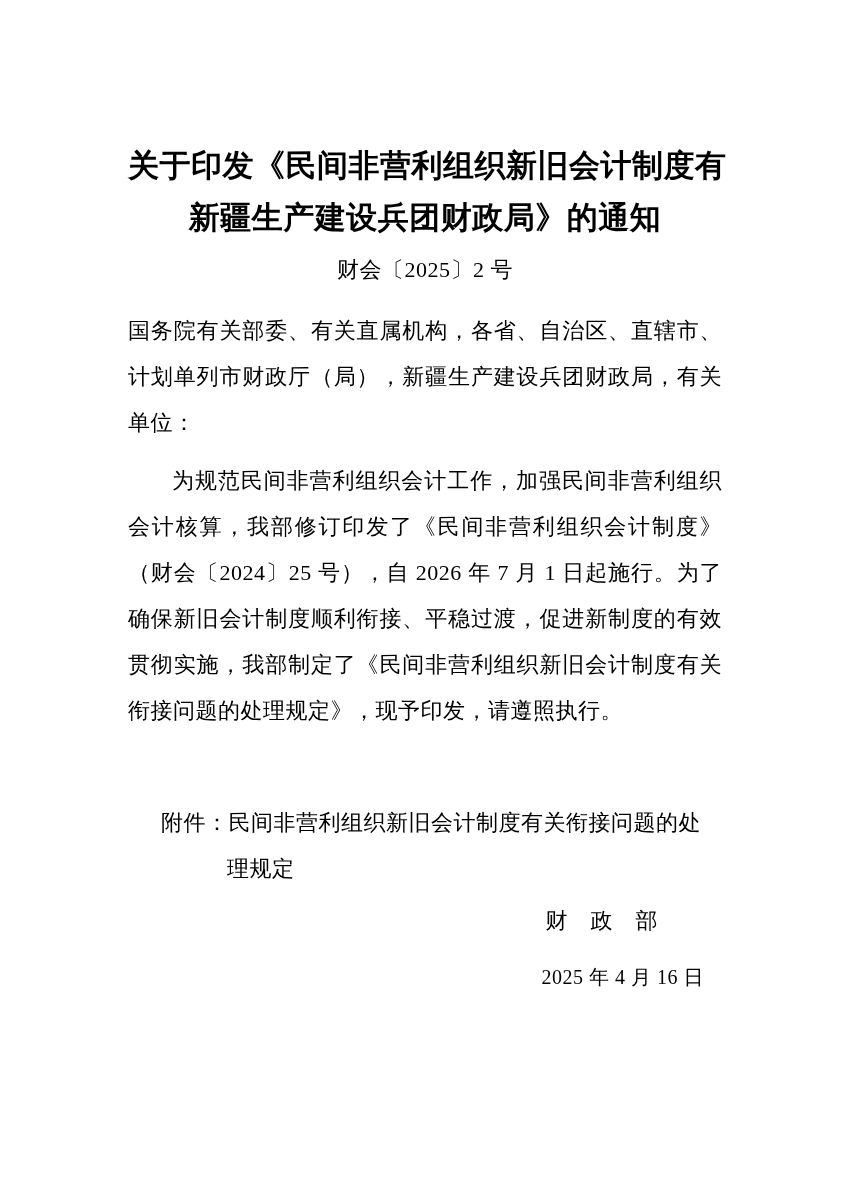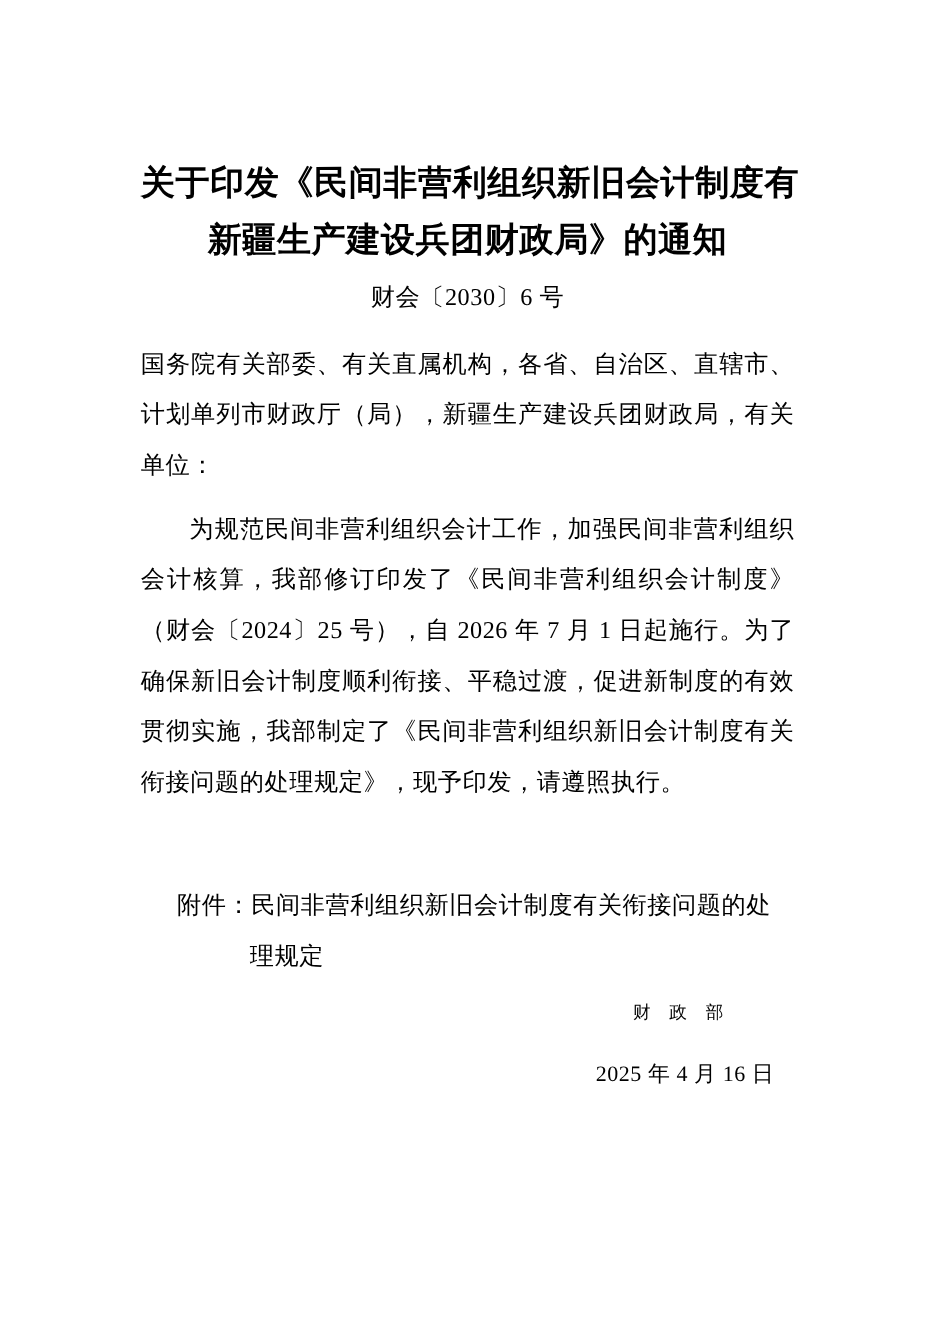--- a/index.html
+++ b/index.html
@@ -63,21 +63,21 @@
     margin-top: 66px;
     padding-left: 99px;
     text-indent: -66px;
     text-align: left;
   }
   .issuer {
     margin-top: 14px;
     text-align: right;
     padding-right: 64px;
     font-family: "Liberation Serif", "DejaVu Serif", serif;
-    font-size: 16px;
+    font-size: 22px;
     line-height: 30px;
     letter-spacing: 0.5px;
   }
   .date {
     margin-top: 26px;
     text-align: right;
     padding-right: 18px;
     font-family: "Liberation Serif", "DejaVu Serif", serif;
     font-size: 20px;
     line-height: 30px;
@@ -88,21 +88,21 @@
 <body>
 
 <div class="page">
   <div class="content">
 
     <h1 class="doc-title">
       <span class="title-line">关于印发《民间非营利组织新旧会计制度有</span>
       <span class="title-line">新疆生产建设兵团财政局》的通知</span>
     </h1>
 
-    <div class="doc-number">财会〔2030〕6 号</div>
+    <div class="doc-number">财会〔2025〕2 号</div>
 
     <p class="para salutation">国务院有关部委、有关直属机构，各省、自治区、直辖市、计划单列市财政厅（局），新疆生产建设兵团财政局，有关单位：</p>
 
     <p class="para body-para">为规范民间非营利组织会计工作，加强民间非营利组织会计核算，我部修订印发了《民间非营利组织会计制度》（财会〔2024〕25 号），自 2026 年 7 月 1 日起施行。为了确保新旧会计制度顺利衔接、平稳过渡，促进新制度的有效贯彻实施，我部制定了《民间非营利组织新旧会计制度有关衔接问题的处理规定》，现予印发，请遵照执行。</p>
 
     <p class="para attachment">
       <span>附件：</span><span>民间非营利组织新旧会计制度有关衔接问题的处理规定</span>
     </p>
 
     <div class="issuer">财　政　部</div>

